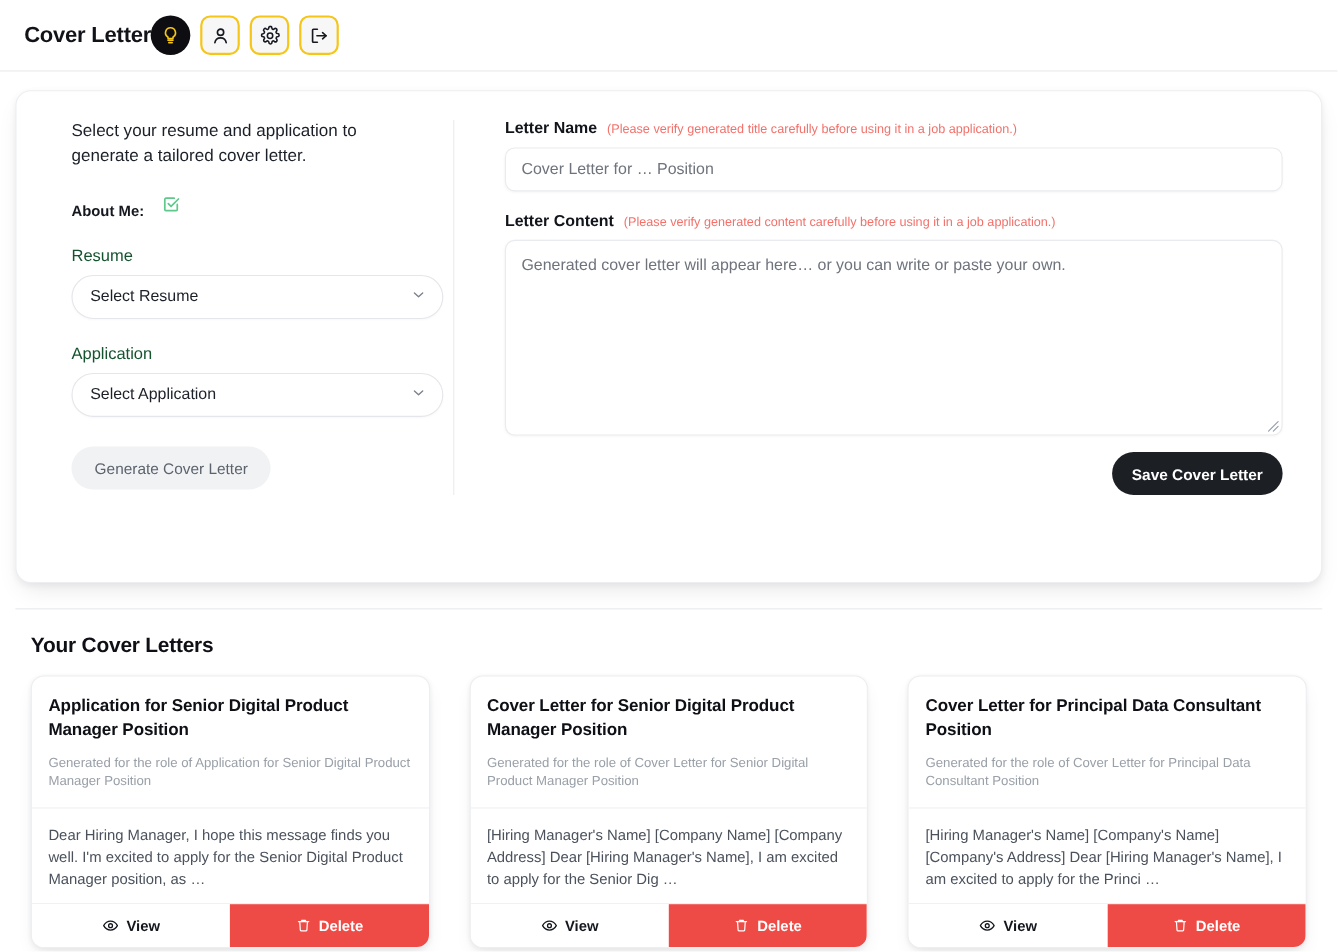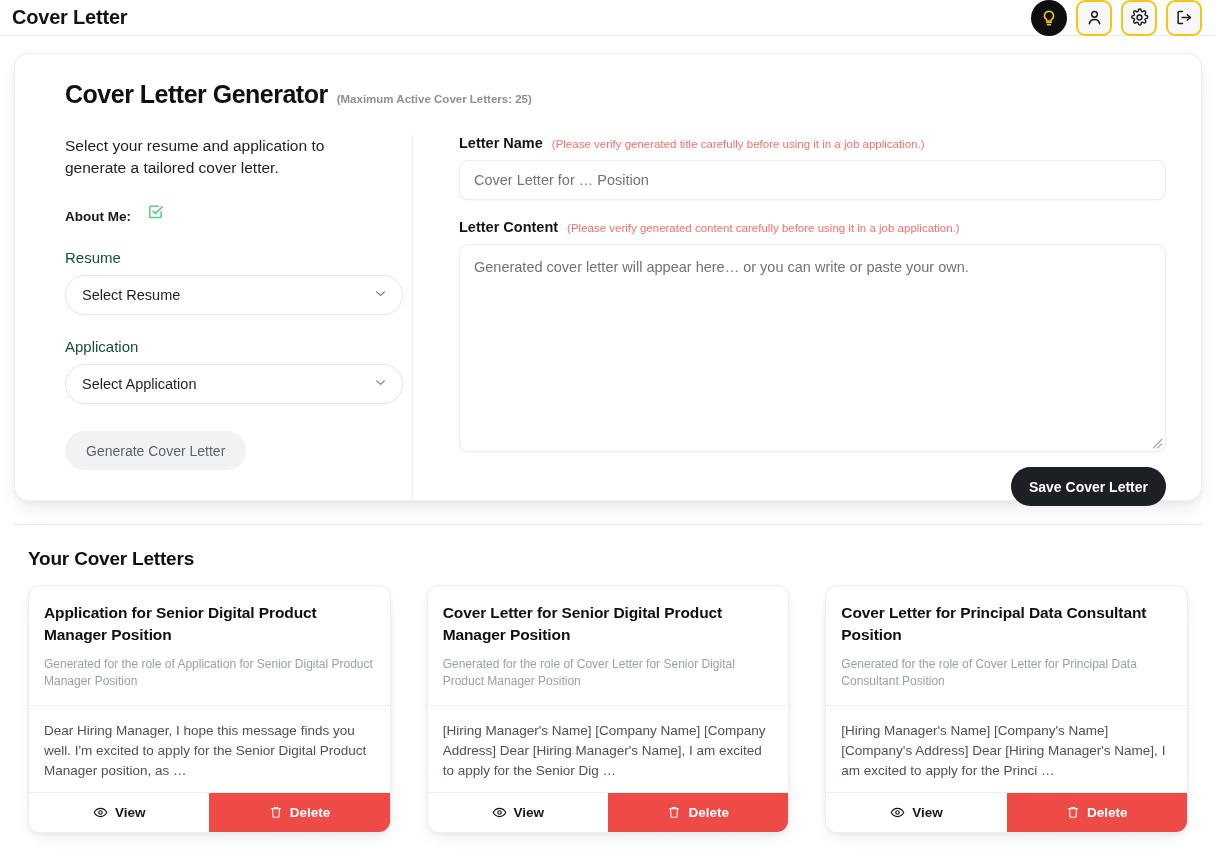--- a/index.html
+++ b/index.html
@@ -7,25 +7,25 @@
     width: 1216px;
     height: 865px;
     background: #ffffff;
     font-family: "Liberation Sans", sans-serif;
     overflow: hidden;
   }
 
   
   .topbar {
     position: relative;
-    height: 36px;
+    height: 65px;
     display: flex;
     align-items: center;
-    justify-content: space-between;
-    padding: 0 14px 0 6px;
+    justify-content: flex-start;
+    padding: 0 14px 0 16px;
     background: #ffffff;
     border-bottom: 1px solid #e8eaec;
   }
   .topbar-title {
     font-size: 20px;
     font-weight: bold;
     color: #111318;
     letter-spacing: -0.2px;
     padding-left: 6px;
   }
@@ -124,21 +124,21 @@
     font-size: 14.5px;
     font-family: "Liberation Sans", sans-serif;
     color: #ef4444;
     box-shadow: 0 1px 2px rgba(16,24,40,0.03);
     margin-bottom: 19px;
   }
   .text-input::placeholder { color: #6e737c; }
 
   .textarea-wrap { position: relative; width: 707px; }
   .textarea {
-    width: 707px; height: 208px;
+    width: 707px; height: 178px;
     border: 1px solid #e9ebee;
     border-radius: 9px;
     background: #ffffff;
     padding: 14px;
     font-size: 14.5px;
     font-family: "Liberation Sans", sans-serif;
     color: #1c2028;
     resize: none;
     box-shadow: 0 1px 2px rgba(16,24,40,0.03);
     display: block;
@@ -236,24 +236,20 @@
         <path d="M15.5 8.5 19.5 12l-4 3.5"></path>
         <path d="M19.5 12H9"></path>
       </svg>
     </div>
 
   </div>
 </div>
 
 <div class="gen-card">
 
-  <div class="gen-head">
-    <div class="gen-title">Cover Letter Generator</div>
-    <div class="gen-sub">(Maximum Active Cover Letters: 25)</div>
-  </div>
 
   <div class="gen-body">
 
     <div class="gen-left">
 
       <div class="lead">Select your resume and application to generate a tailored cover letter.</div>
 
       <div class="aboutme-row">
         <span class="aboutme-label">About Me:</span>
         <span>

